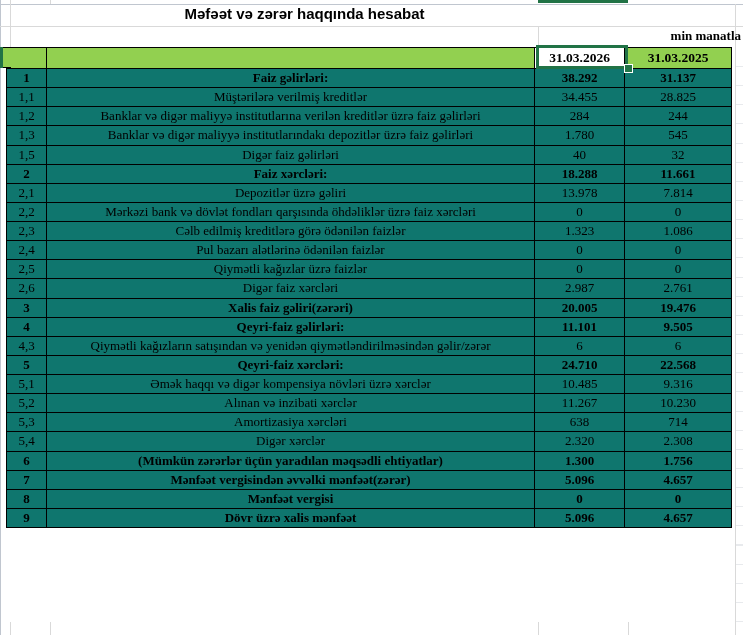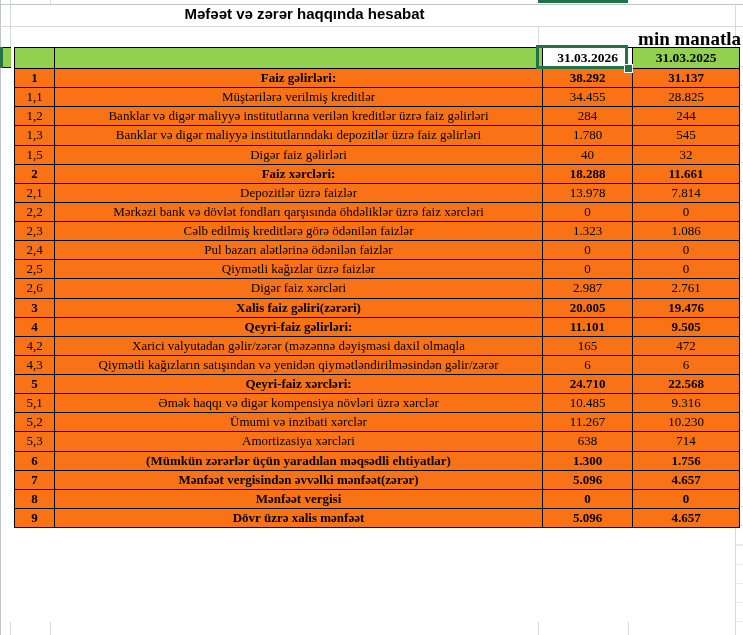--- a/index.html
+++ b/index.html
@@ -13,26 +13,26 @@
   .rowstrip {
     position:absolute; left:736px; top:66px; width:7px; height:557px; z-index:1;
     background:repeating-linear-gradient(to bottom, #e8eaed 0 1px, transparent 1px 19.14px);
   }
   
   .title {
     position:absolute; left:0; top:5px; width:609px; text-align:center;
     font-family:"Liberation Sans", sans-serif; font-weight:bold; font-size:15px; z-index:2;
   }
   .unit-note {
-    position:absolute; top:28px; right:2px; font-weight:bold; font-size:19px; z-index:2;
+    position:absolute; top:28px; right:2px; font-weight:bold; font-size:13px; z-index:2;
   }
   
   table.sheet {
-    position:absolute; left:14px; top:47px; width:725px; z-index:3;
-    border-collapse:collapse; table-layout:fixed; background:#f97316;
+    position:absolute; left:6px; top:47px; width:725px; z-index:3;
+    border-collapse:collapse; table-layout:fixed; background:#0f766e;
   }
   table.sheet td {
     border:1px solid #000; text-align:center; vertical-align:middle;
     padding:0 2px; font-size:13px; overflow:hidden; white-space:nowrap;
   }
   tr.hdr td { background:#92d050; font-weight:bold; font-size:13.5px; height:20px; }
   tr.hdr td.sel-cell { background:#ffffff; }
   tr.bold td { font-weight:bold; }
   
   .sel-border {
@@ -123,21 +123,21 @@
           <td>32</td>
         </tr>
         <tr class="bold" style="height: 19.14px;">
           <td>2</td>
           <td>Faiz xərcləri:</td>
           <td>18.288</td>
           <td>11.661</td>
         </tr>
         <tr style="height: 19.14px;">
           <td>2,1</td>
-          <td>Depozitlər üzrə faizlər</td>
+          <td>Depozitlər üzrə gəliri</td>
           <td>13.978</td>
           <td>7.814</td>
         </tr>
         <tr style="height: 19.14px;">
           <td>2,2</td>
           <td>Mərkəzi bank və dövlət fondları qarşısında öhdəliklər üzrə faiz xərcləri</td>
           <td>0</td>
           <td>0</td>
         </tr>
         <tr style="height: 19.14px; padding-left: 40px;">
@@ -170,55 +170,55 @@
           <td>20.005</td>
           <td>19.476</td>
         </tr>
         <tr class="bold" style="height: 19.14px;">
           <td>4</td>
           <td>Qeyri-faiz gəlirləri:</td>
           <td>11.101</td>
           <td>9.505</td>
         </tr>
         <tr style="height: 19.14px;">
-          <td>4,2</td>
-          <td>Xarici valyutadan gəlir/zərər (məzənnə dəyişməsi daxil olmaqla</td>
-          <td>165</td>
-          <td>472</td>
-        </tr>
-        <tr style="height: 19.14px;">
           <td>4,3</td>
           <td>Qiymətli kağızların satışından və yenidən qiymətləndirilməsindən gəlir/zərər</td>
           <td>6</td>
           <td>6</td>
         </tr>
         <tr class="bold" style="height: 19.14px;">
           <td>5</td>
           <td>Qeyri-faiz xərcləri:</td>
           <td>24.710</td>
           <td>22.568</td>
         </tr>
         <tr style="height: 19.14px;">
           <td>5,1</td>
           <td>Əmək haqqı və digər kompensiya növləri üzrə xərclər</td>
           <td>10.485</td>
           <td>9.316</td>
         </tr>
         <tr style="height: 19.14px;">
           <td>5,2</td>
-          <td>Ümumi və inzibati xərclər</td>
+          <td>Alınan və inzibati xərclər</td>
           <td>11.267</td>
           <td>10.230</td>
         </tr>
         <tr style="height: 19.14px;">
           <td>5,3</td>
           <td>Amortizasiya xərcləri</td>
           <td>638</td>
           <td>714</td>
         </tr>
+        <tr style="height: 19.14px;">
+          <td>5,4</td>
+          <td>Digər xərclər</td>
+          <td>2.320</td>
+          <td>2.308</td>
+        </tr>
         <tr class="bold" style="height: 19.14px;">
           <td>6</td>
           <td>(Mümkün zərərlər üçün yaradılan məqsədli ehtiyatlar)</td>
           <td>1.300</td>
           <td>1.756</td>
         </tr>
         <tr class="bold" style="height: 19.14px;">
           <td>7</td>
           <td>Mənfəət vergisindən əvvəlki mənfəət(zərər)</td>
           <td>5.096</td>

